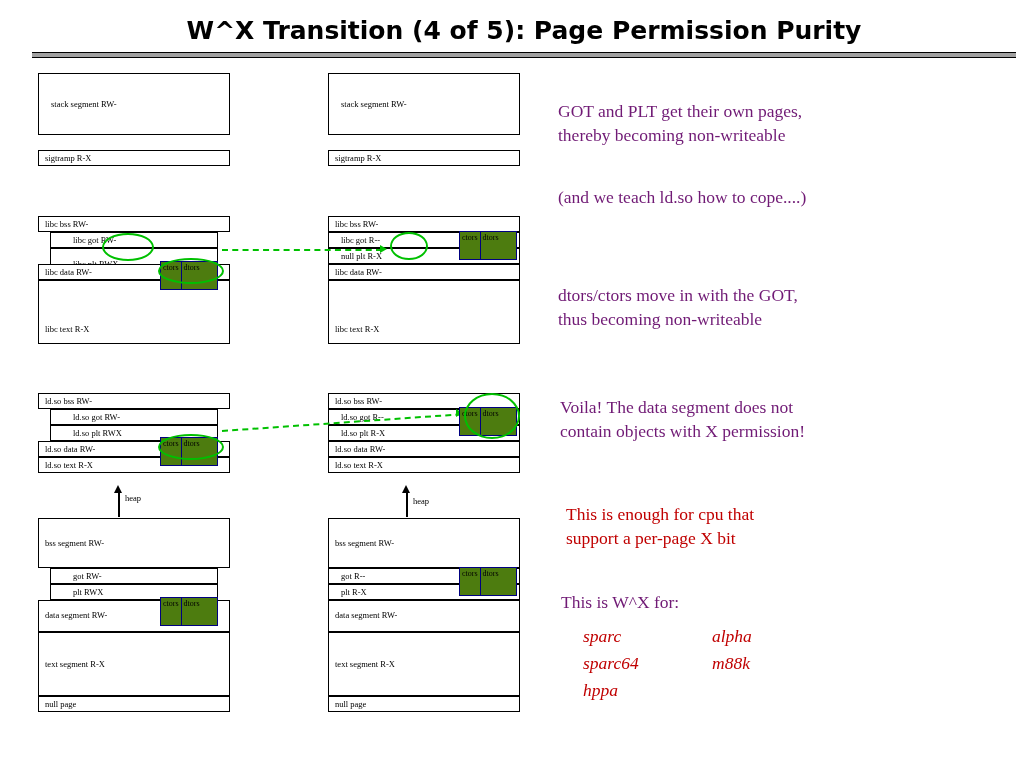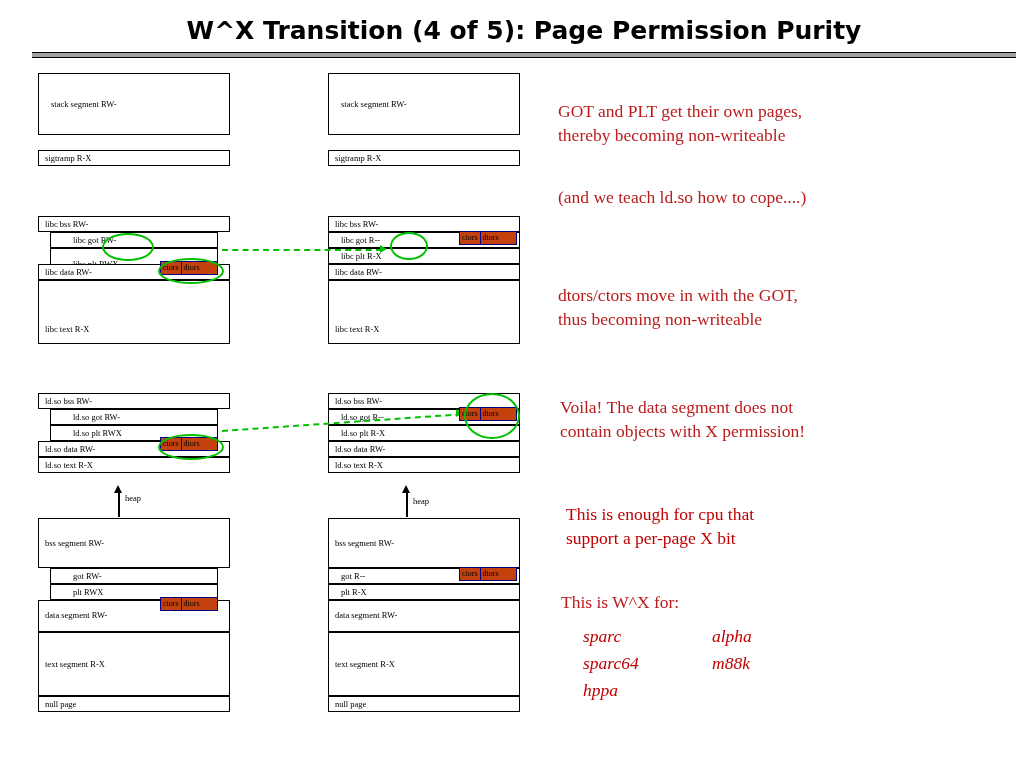--- a/index.html
+++ b/index.html
@@ -59,24 +59,24 @@
     transform: translateY(-50%);
     white-space: nowrap;
     line-height: 1;
   }
   .box.indent > .lbl { left: 22px; }
 
   
   .chip {
     position: absolute;
     border: 1px solid #000080;
-    background: #c2410c;
+    background: #4d7c0f;
     box-sizing: border-box;
     display: flex;
-    height: 14px;
+    height: 29px;
     z-index: 5;
   }
   .chip > span {
     font-family: "Liberation Serif", serif;
     font-size: 8px;
     color: #000000;
     line-height: 11px;
     padding: 0 2px;
     white-space: nowrap;
   }
@@ -127,21 +127,21 @@
     font-size: 8.5px;
     color: #000000;
     white-space: nowrap;
   }
 
   
   .note {
     position: absolute;
     font-family: "Liberation Serif", serif;
     font-size: 17.5px;
-    color: #b91c1c;
+    color: #701a75;
     line-height: 1.35;
     white-space: pre-line;
   }
   .note.red {
     color: #c00000;
   }
   .cpu-col {
     position: absolute;
     font-family: "Liberation Serif", serif;
     font-size: 17.5px;
@@ -244,21 +244,21 @@
     <span class="lbl">sigtramp R-X</span>
   </div>
 
   <div class="box" style="left:316px; top:216px; width:192px; height:16px;">
     <span class="lbl">libc bss RW-</span>
   </div>
   <div class="box" style="left:316px; top:232px; width:192px; height:16px;font-family:Liberation Serif, serif;">
     <span class="lbl" style="left:12px;">libc got   R--</span>
   </div>
   <div class="box" style="left:316px; top:248px; width:192px; height:16px;">
-    <span class="lbl" style="left:12px;">libc plt   R-X</span>
+    <span class="lbl" style="left:12px;">null plt   R-X</span>
   </div>
   <div class="box" style="left:316px; top:264px; width:192px; height:16px;">
     <span class="lbl">libc data RW-</span>
   </div>
   <div class="box" style="left:316px; top:280px; width:192px; height:64px;">
     <span class="lbl" style="top:auto; bottom:10px; transform:none;">libc text R-X</span>
   </div>
   <div class="chip" style="left:447px; top:231px; width:58px;">
     <span>ctors</span>
     <span>dtors</span>

